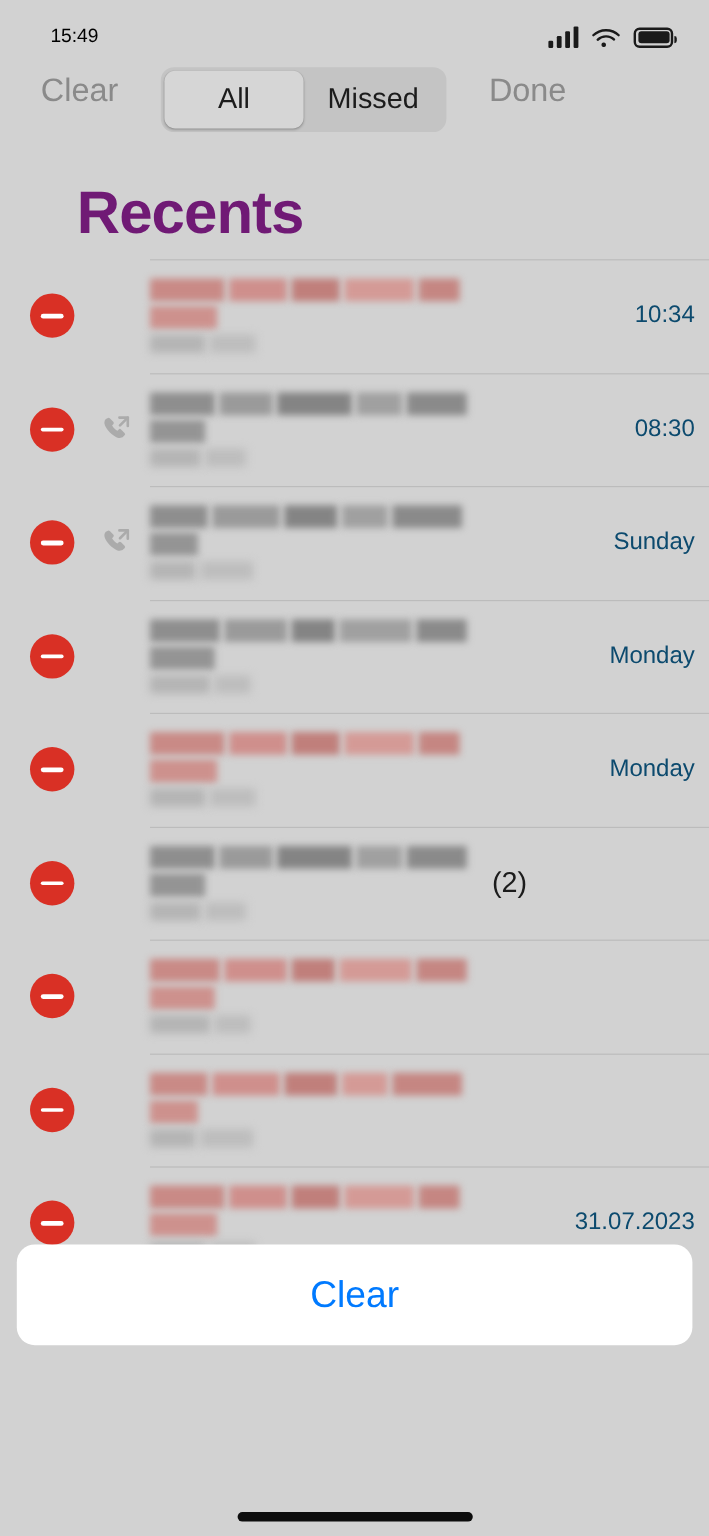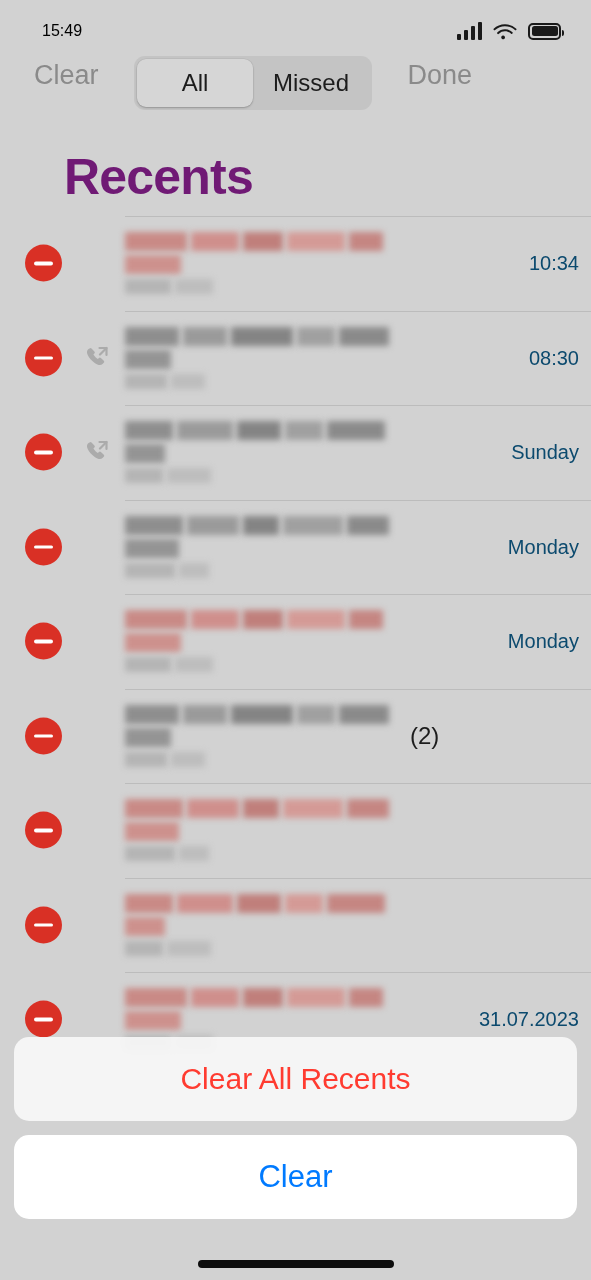--- a/index.html
+++ b/index.html
@@ -340,17 +340,16 @@
         <div class="blur-sub">
           <span class="chunk sub" style="width: 46px; background: rgb(180, 180, 180);"></span>
           <span class="chunk sub" style="width: 38px; background: rgb(189, 189, 189);"></span>
         </div>
       </div>
       <span class="row-time">31.07.2023</span>
     </div>
   </div>
 
 <div id="action-sheet">
-  <button class="sheet-btn" id="clear-all-recents-button">Clear All Recents</button>
   <button class="sheet-btn" id="cancel-button">Clear</button>
 </div>
 
 <div id="home-indicator"></div>
 
 </body></html>

